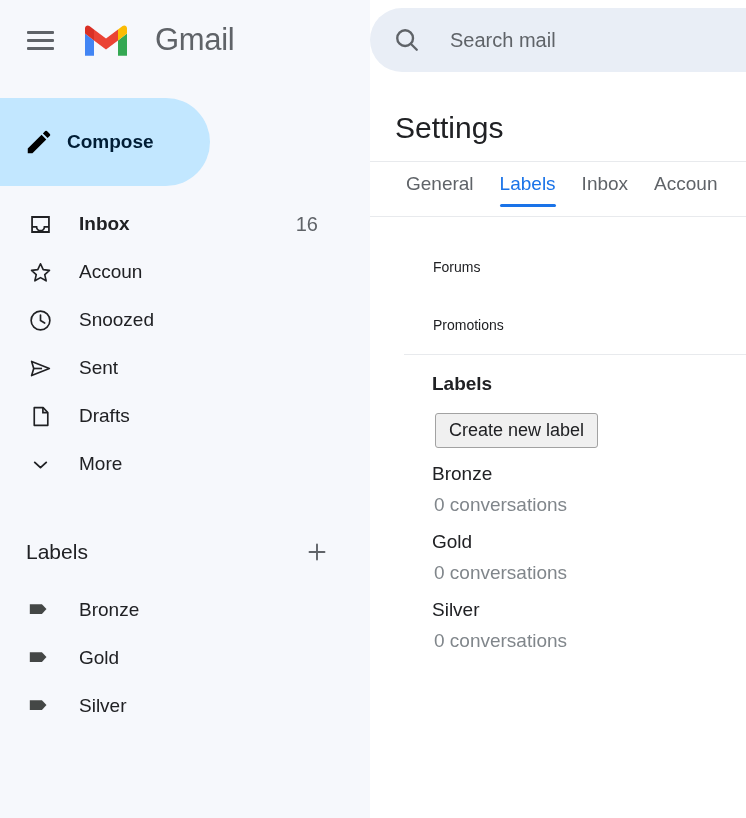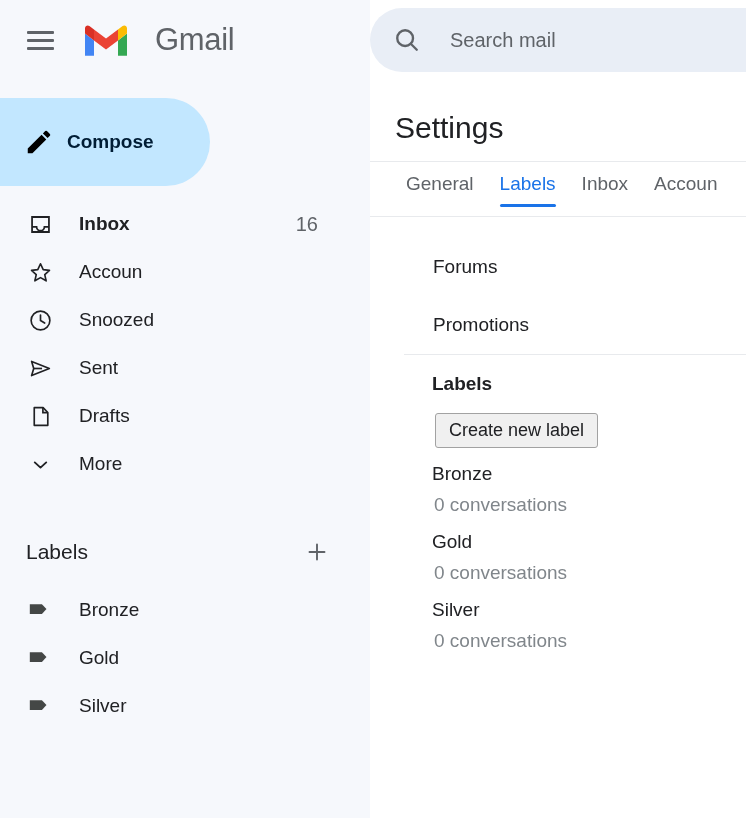--- a/index.html
+++ b/index.html
@@ -247,21 +247,21 @@
   .main-body {
     position: absolute;
     left: 0; top: 150px;
     width: 376px;
   }
   .cat-row {
     height: 58px;
     display: flex;
     align-items: center;
     padding-left: 63px;
-    font-size: 19px;
+    font-size: 14px;
     color: #202124;
     white-space: nowrap;
   }
   .divider {
     margin-left: 34px;
     height: 1px;
     background: #e8eaed;
   }
   .section-head {
     margin-top: 18px;

